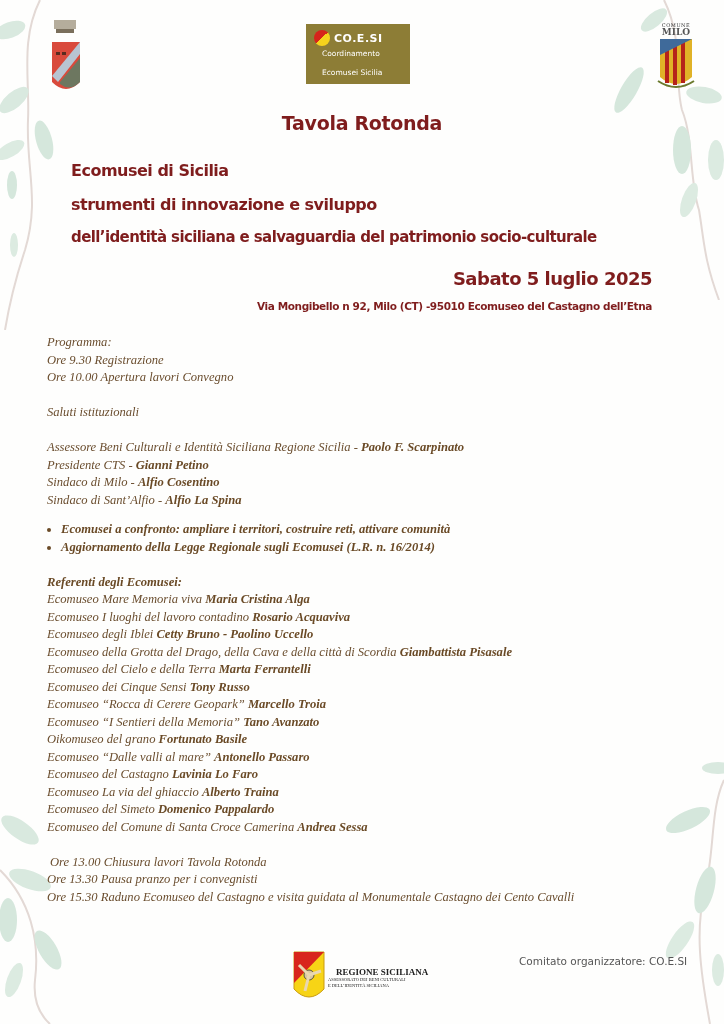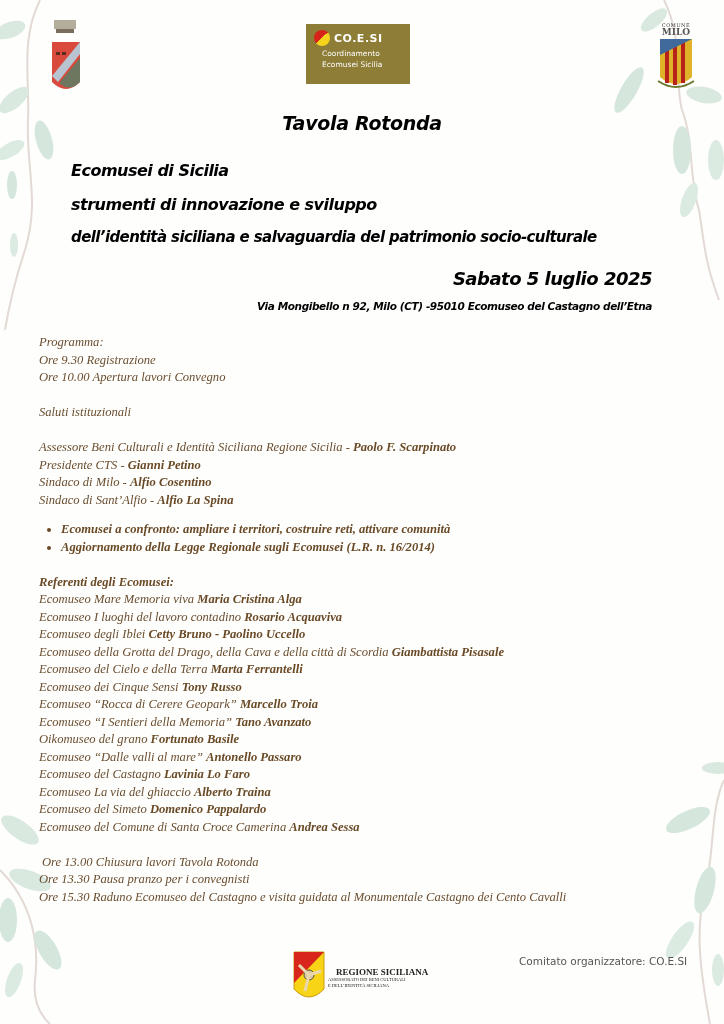--- a/index.html
+++ b/index.html
@@ -16,30 +16,30 @@
       background: #8d7d36; color: #fff; box-sizing: border-box; padding: 6px 8px;
       font-family: "DejaVu Sans", sans-serif;
     }
     .logo-center .brand { display: flex; align-items: center; gap: 4px; font-weight: bold; font-size: 11px; letter-spacing: 0.5px; }
     .logo-center .trin { width: 16px; height: 16px; border-radius: 50%; background: linear-gradient(135deg,#d6241b 50%,#f5d21c 50%); display:inline-block; }
     .logo-center .sub { font-size: 7.5px; line-height: 11px; margin-top: 2px; padding-left: 8px; }
     .logo-right { position: absolute; left: 650px; top: 22px; width: 52px; height: 72px; text-align: center; }
     .logo-right .cm { font-size: 5px; color: #333; letter-spacing: 0.5px; font-family: "DejaVu Serif", serif; }
     .logo-right .ml { font-size: 9px; color: #555; font-family: "DejaVu Serif", serif; font-weight: bold; line-height: 9px;}
 
-    .hd { position: absolute; color: #000000; font-family: "DejaVu Sans", sans-serif; font-weight: bold; font-style: italic; }
+    .hd { position: absolute; color: #7f1d1d; font-family: "DejaVu Sans", sans-serif; font-weight: bold; }
     .t-main { left: 0; width: 724px; top: 112px; text-align: center; font-size: 19px; letter-spacing: -0.3px; }
     .t-sub1 { left: 71px; top: 161px; font-size: 16px; letter-spacing: -0.5px; }
     .t-sub2 { left: 71px; top: 195px; font-size: 16px; letter-spacing: -0.5px; }
     .t-sub3 { left: 71px; top: 228px; font-size: 15px; letter-spacing: -0.6px; }
     .t-date { right: 72px; top: 268px; font-size: 18px; letter-spacing: -0.5px; }
     .t-addr { right: 72px; top: 300px; font-size: 10.5px; letter-spacing: -0.4px; }
 
     .body-text { position: absolute; left: 39px; top: 334px; color: #6a4d2e; font-style: italic; font-size: 12.6px; line-height: 17.5px; }
-    .body-text .line { white-space: nowrap; }
+    .body-text .line { white-space: nowrap; margin-left: 8px; }
     .body-text b { color: #6a4a26; }
     .gap { height: 17.5px; }
     .bullets { margin: 0; padding-left: 22px; font-weight: bold; color: #6a4a26; }
     .bullets li { white-space: nowrap; list-style: disc; }
     .indent1 { padding-left: 3px; }
 
     .footer-logo { position: absolute; left: 293px; top: 951px; display: flex; align-items: center; gap: 3px; }
     .shield { width: 32px; height: 54px; }
     .rs-text { font-family: "Liberation Serif", serif; color: #222; }
     .rs-title { font-size: 9px; font-weight: bold; padding-left: 8px; }
@@ -95,21 +95,21 @@
       <rect x="16" y="34" width="4" height="3" fill="#5a2b20"></rect>
   </svg>
 </div>
 
 <div class="logo-center">
   <div class="brand">
     <span class="trin"></span>
     <span>CO.E.SI</span>
   </div>
   <div class="sub">Coordinamento</div>
-  <div class="sub" style="margin-top:0">Ecomusei Sicilia</div>
+  <div class="sub" style="margin-top:8px">Ecomusei Sicilia</div>
 </div>
 
 <div class="logo-right">
   <div class="cm">COMUNE</div>
   <div class="ml">MILO</div>
   <svg width="40" height="56" viewBox="0 0 40 56">
     <path d="M4 2 H36 V40 Q20 54 4 40 Z" fill="#e0b227"></path>
     <rect x="9" y="12" width="4" height="34" fill="#b5231a"></rect>
     <rect x="17" y="8" width="4" height="40" fill="#b5231a"></rect>
     <rect x="25" y="4" width="4" height="42" fill="#b5231a"></rect>

